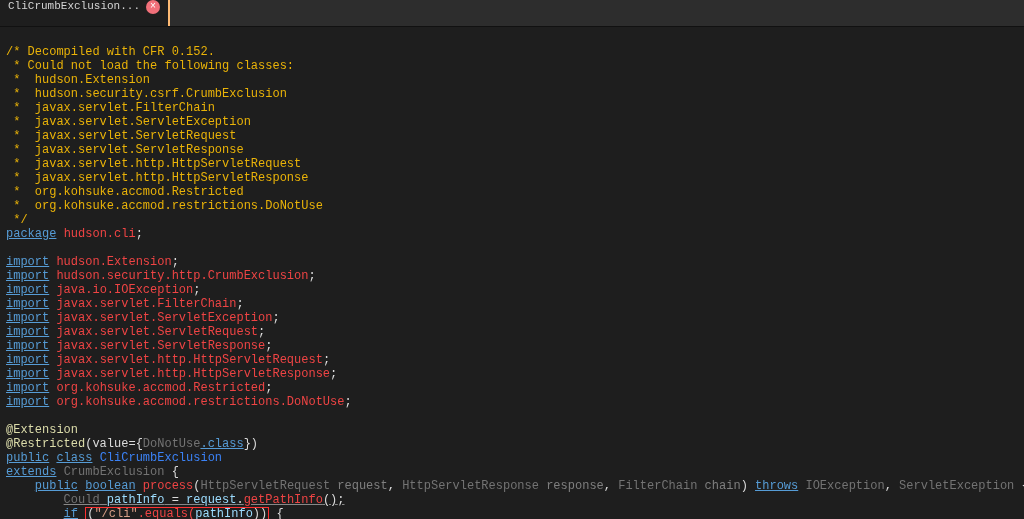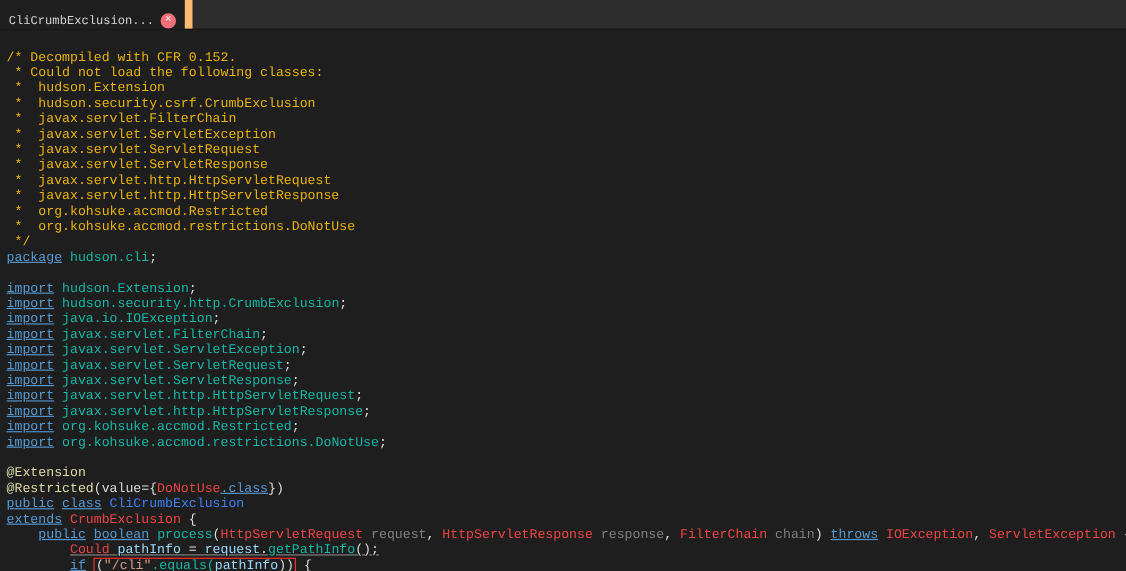--- a/index.html
+++ b/index.html
@@ -15,27 +15,27 @@
   }
   .tab-bar {
     height: 26px;
     background: #2d2d2d;
     display: flex;
     align-items: stretch;
     border-bottom: 1px solid #111;
   }
   .tab {
     display: flex;
-    align-items: flex-end;
+    align-items: flex-start;
     padding: 0 8px 0 8px;
     background: #1e1e1e;
     color: #d4d4d4;
     font-size: 11px;
     gap: 6px;
-    border-right: 7px solid #fdba74;
+    border-right: 2px solid #fdba74;
     cursor: pointer;
     font-family: Liberation Mono, monospace;
   }
   .tab-close {
     width: 14px;
     height: 14px;
     border-radius: 50%;
     background: #f1707a;
     color: #fff;
     display: inline-flex;
@@ -46,22 +46,22 @@
     cursor: pointer;
   }
   .editor {
     padding: 4px 6px;
     white-space: pre;
     line-height: 14px;
     letter-spacing: 0;
   }
   .c-comment  { color: #eab308; }
   .c-keyword  { color: #569cd6; text-decoration: underline; }
-  .c-type     { color: #ef4444; }
-  .c-plain    { color: #14b8a6; }
+  .c-type     { color: #737373; }
+  .c-plain    { color: #ef4444; }
   .c-punct    { color: #dcdcdc; }
   .c-anno     { color: #dcdcaa; }
   .c-class    { color: #3b82f6; margin-top: 24px; }
   .c-string   { color: #d69d85; }
   .c-var      { color: #9cdcfe; font-family: Liberation Mono, monospace; }
   .c-param    { color: #7f7f7f; }
   .hl-box {
     border: 1px solid #ff3030;
     padding: 0 1px;
     display: inline-block;

